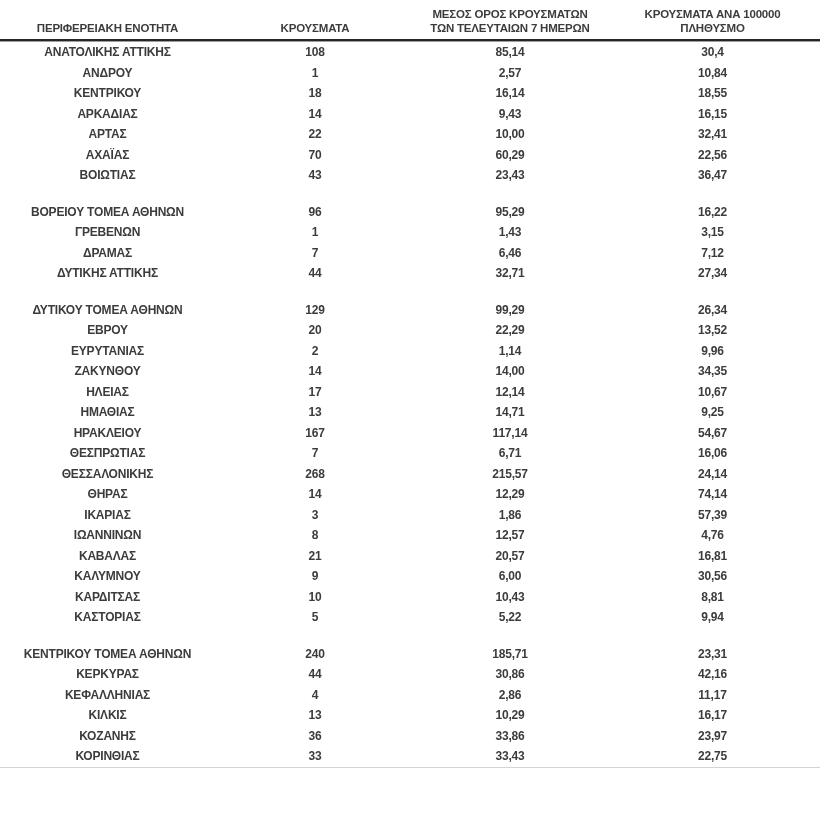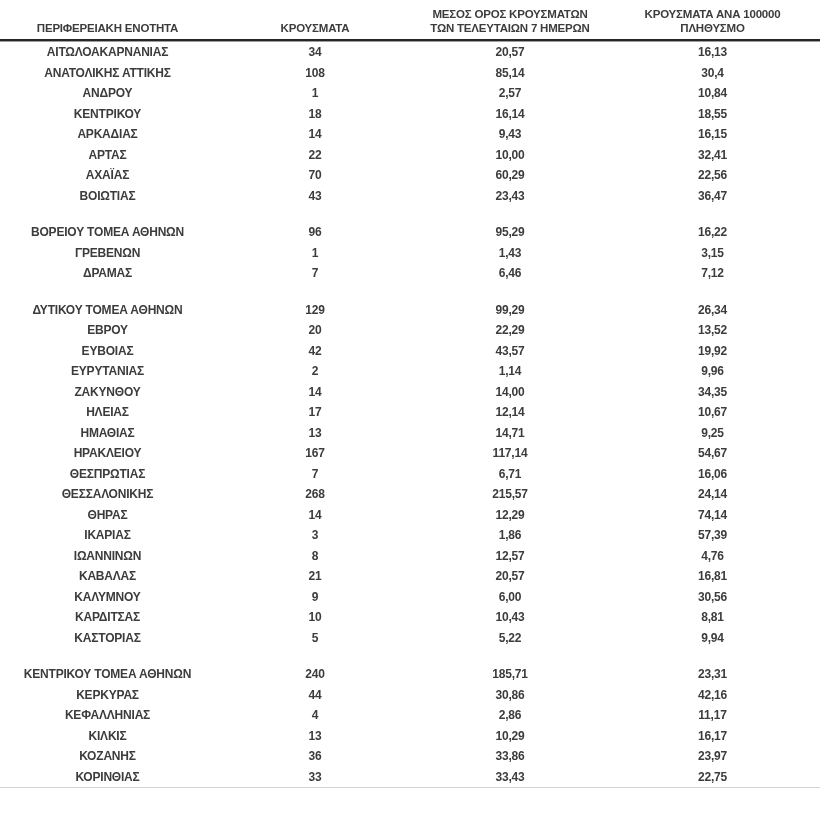--- a/index.html
+++ b/index.html
@@ -95,26 +95,20 @@
         </th>
       </tr>
     </thead>
     <tbody>
       <tr class="rule-gap">
         <td colspan="4"></td>
       </tr>
     </tbody>
     <tbody id="table-body">
         <tr>
-          <td>ΑΙΤΩΛΟΑΚΑΡΝΑΝΙΑΣ</td>
-          <td>34</td>
-          <td>20,57</td>
-          <td>16,13</td>
-        </tr>
-        <tr>
           <td>ΑΝΑΤΟΛΙΚΗΣ ΑΤΤΙΚΗΣ</td>
           <td>108</td>
           <td>85,14</td>
           <td>30,4</td>
         </tr>
         <tr>
           <td>ΑΝΔΡΟΥ</td>
           <td>1</td>
           <td>2,57</td>
           <td>10,84</td>
@@ -163,40 +157,40 @@
           <td>1</td>
           <td>1,43</td>
           <td>3,15</td>
         </tr>
         <tr>
           <td>ΔΡΑΜΑΣ</td>
           <td>7</td>
           <td>6,46</td>
           <td>7,12</td>
         </tr>
+        <tr>
+          <td>ΔΥΤΙΚΗΣ ΑΤΤΙΚΗΣ</td>
+          <td>44</td>
+          <td>32,71</td>
+          <td>27,34</td>
+        </tr>
         <tr class="group-spacer">
           <td colspan="4"></td>
         </tr>
         <tr>
           <td>ΔΥΤΙΚΟΥ ΤΟΜΕΑ ΑΘΗΝΩΝ</td>
           <td>129</td>
           <td>99,29</td>
           <td>26,34</td>
         </tr>
         <tr>
           <td>ΕΒΡΟΥ</td>
           <td>20</td>
           <td>22,29</td>
           <td>13,52</td>
-        </tr>
-        <tr>
-          <td>ΕΥΒΟΙΑΣ</td>
-          <td>42</td>
-          <td>43,57</td>
-          <td>19,92</td>
         </tr>
         <tr>
           <td>ΕΥΡΥΤΑΝΙΑΣ</td>
           <td>2</td>
           <td>1,14</td>
           <td>9,96</td>
         </tr>
         <tr>
           <td>ΖΑΚΥΝΘΟΥ</td>
           <td>14</td>

